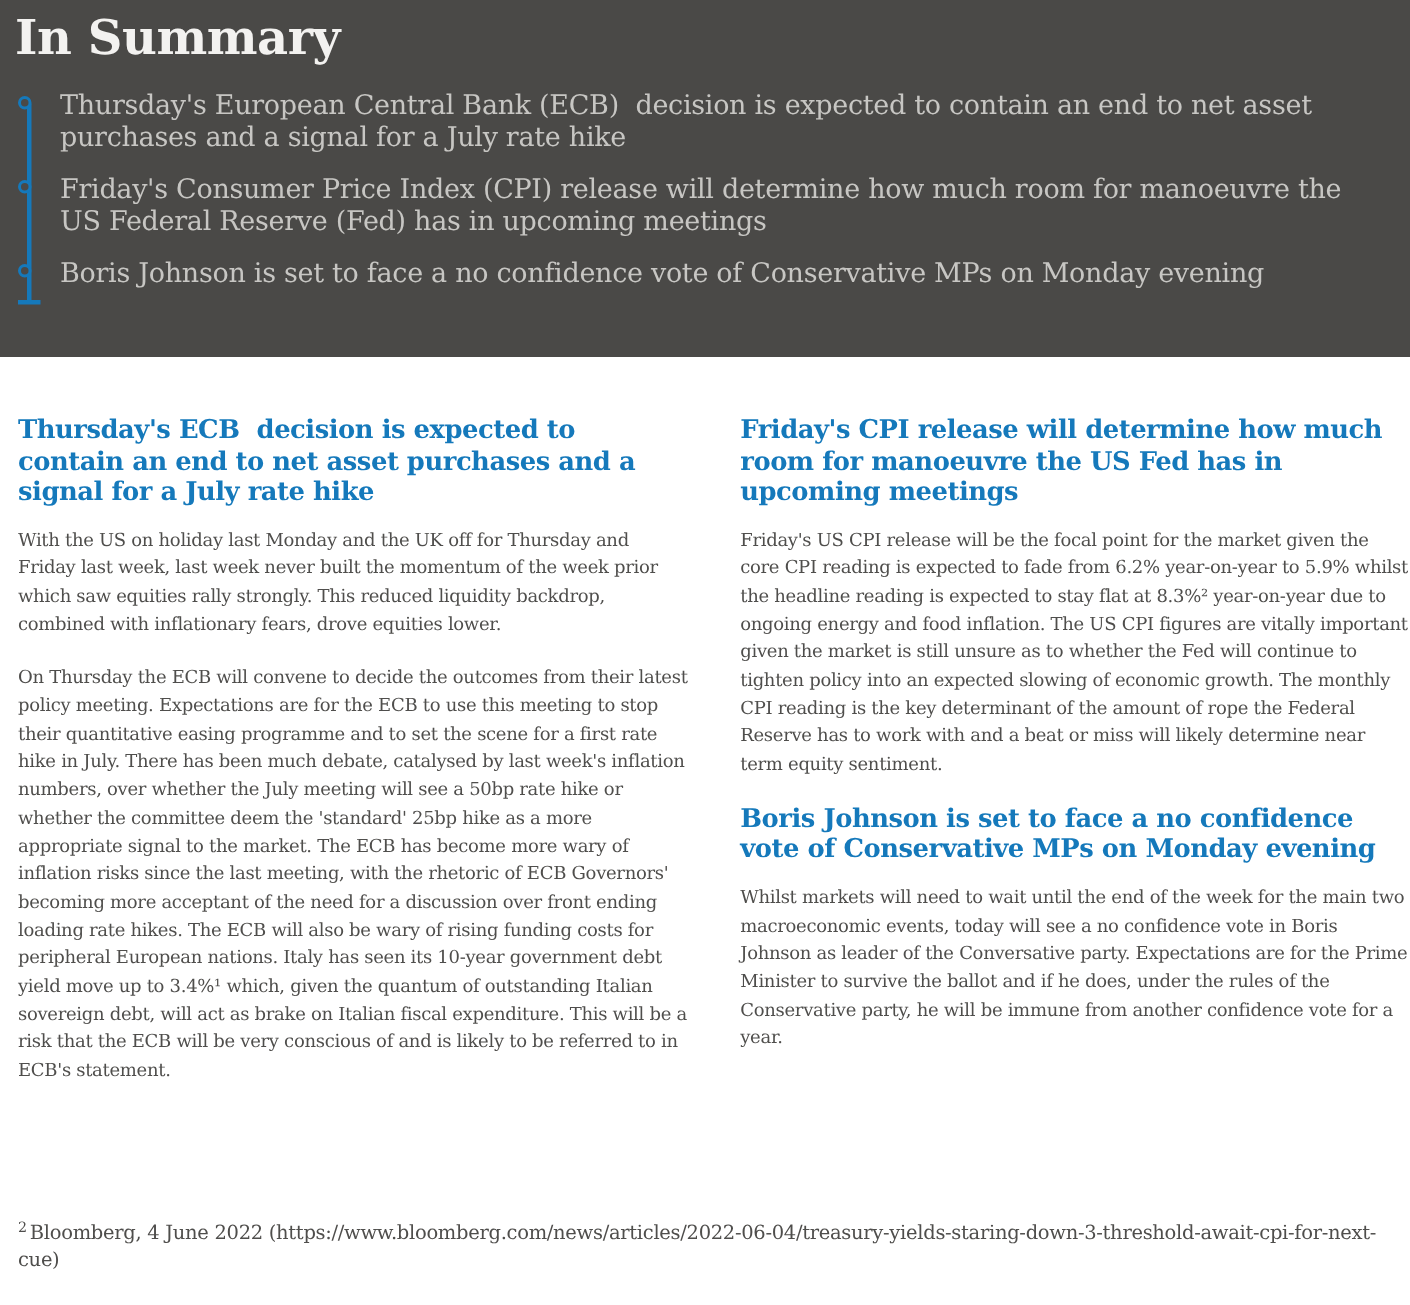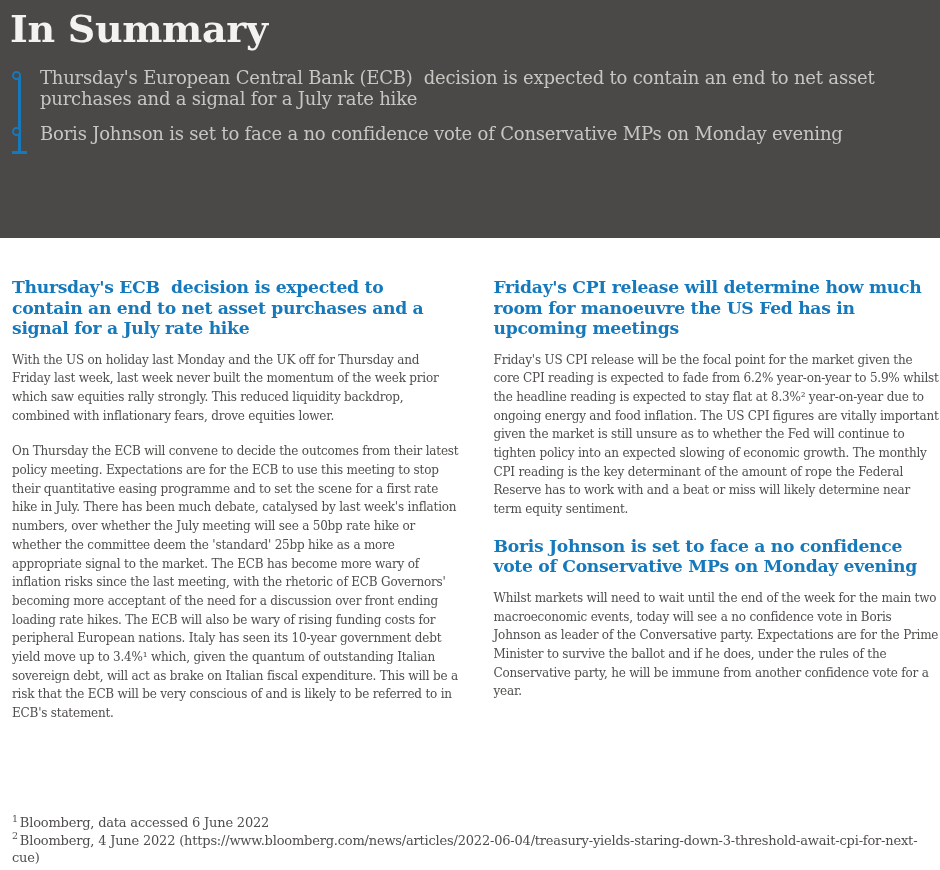--- a/index.html
+++ b/index.html
@@ -20,21 +20,21 @@
   }
   
   .band{
     height:238px;
     background:var(--band,#4A4947);
     padding:6px 20px 0 10px;
     position:relative;
   }
   .band h1{
     color:var(--title-text,#F3F2F0);
-    font-size:38px;
+    font-size:32px;
     font-weight:600;
     letter-spacing:-0.3px;
     margin-bottom:16px;
   }
   .summary{
     position:relative;
     padding-left:30px;
     padding-bottom:10px;
     max-width:900px;
   }
@@ -121,20 +121,24 @@
     <div class="summary">
       <div class="tl-line"></div>
       <div class="tl-cap"></div>
       <ul>
         <li>
           <span class="dot"></span>
           <span>Thursday's European Central Bank (ECB)&nbsp; decision is expected to contain an end to net asset purchases and a signal for a July rate hike</span>
         </li>
         <li>
           <span class="dot"></span>
+          <span>Friday's Consumer Price Index (CPI) release will determine how much room for manoeuvre the US Federal Reserve (Fed) has in upcoming meetings</span>
+        </li>
+        <li>
+          <span class="dot"></span>
           <span>Boris Johnson is set to face a no confidence vote of Conservative MPs on Monday evening</span>
         </li>
       </ul>
     </div>
   </header>
 
   <main class="main">
 
     <section class="col">
       <h2>Thursday's ECB&nbsp; decision is expected to contain an end to net asset purchases and a signal for a July rate hike</h2>
@@ -146,17 +150,16 @@
       <h2>Friday's CPI release will determine how much room for manoeuvre the US Fed has in upcoming meetings</h2>
       <p>Friday's US CPI release will be the focal point for the market given the core CPI reading is expected to fade from 6.2% year-on-year to 5.9% whilst the headline reading is expected to stay flat at 8.3%² year-on-year due to ongoing energy and food inflation. The US CPI figures are vitally important given the market is still unsure as to whether the Fed will continue to tighten policy into an expected slowing of economic growth. The monthly CPI reading is the key determinant of the amount of rope the Federal Reserve has to work with and a beat or miss will likely determine near term equity sentiment.</p>
 
       <h2 class="h2-later">Boris Johnson is set to face a no confidence vote of Conservative MPs on Monday evening</h2>
       <p>Whilst markets will need to wait until the end of the week for the main two macroeconomic events, today will see a no confidence vote in Boris Johnson as leader of the Conversative party. Expectations are for the Prime Minister to survive the ballot and if he does, under the rules of the Conservative party, he will be immune from another confidence vote for a year.</p>
     </section>
 
   </main>
 
   <footer class="footnotes">
-    <div class="footnote"><sup>1</sup><span>Bloomberg, data accessed 6 June 2022</span></div>
     <div class="footnote"><sup>2</sup><span>Bloomberg, 4 June 2022 (https://www.bloomberg.com/news/articles/2022-06-04/treasury-yields-staring-down-3-threshold-await-cpi-for-next-cue)</span></div>
   </footer>
 
 </div>
 
 </body></html>

